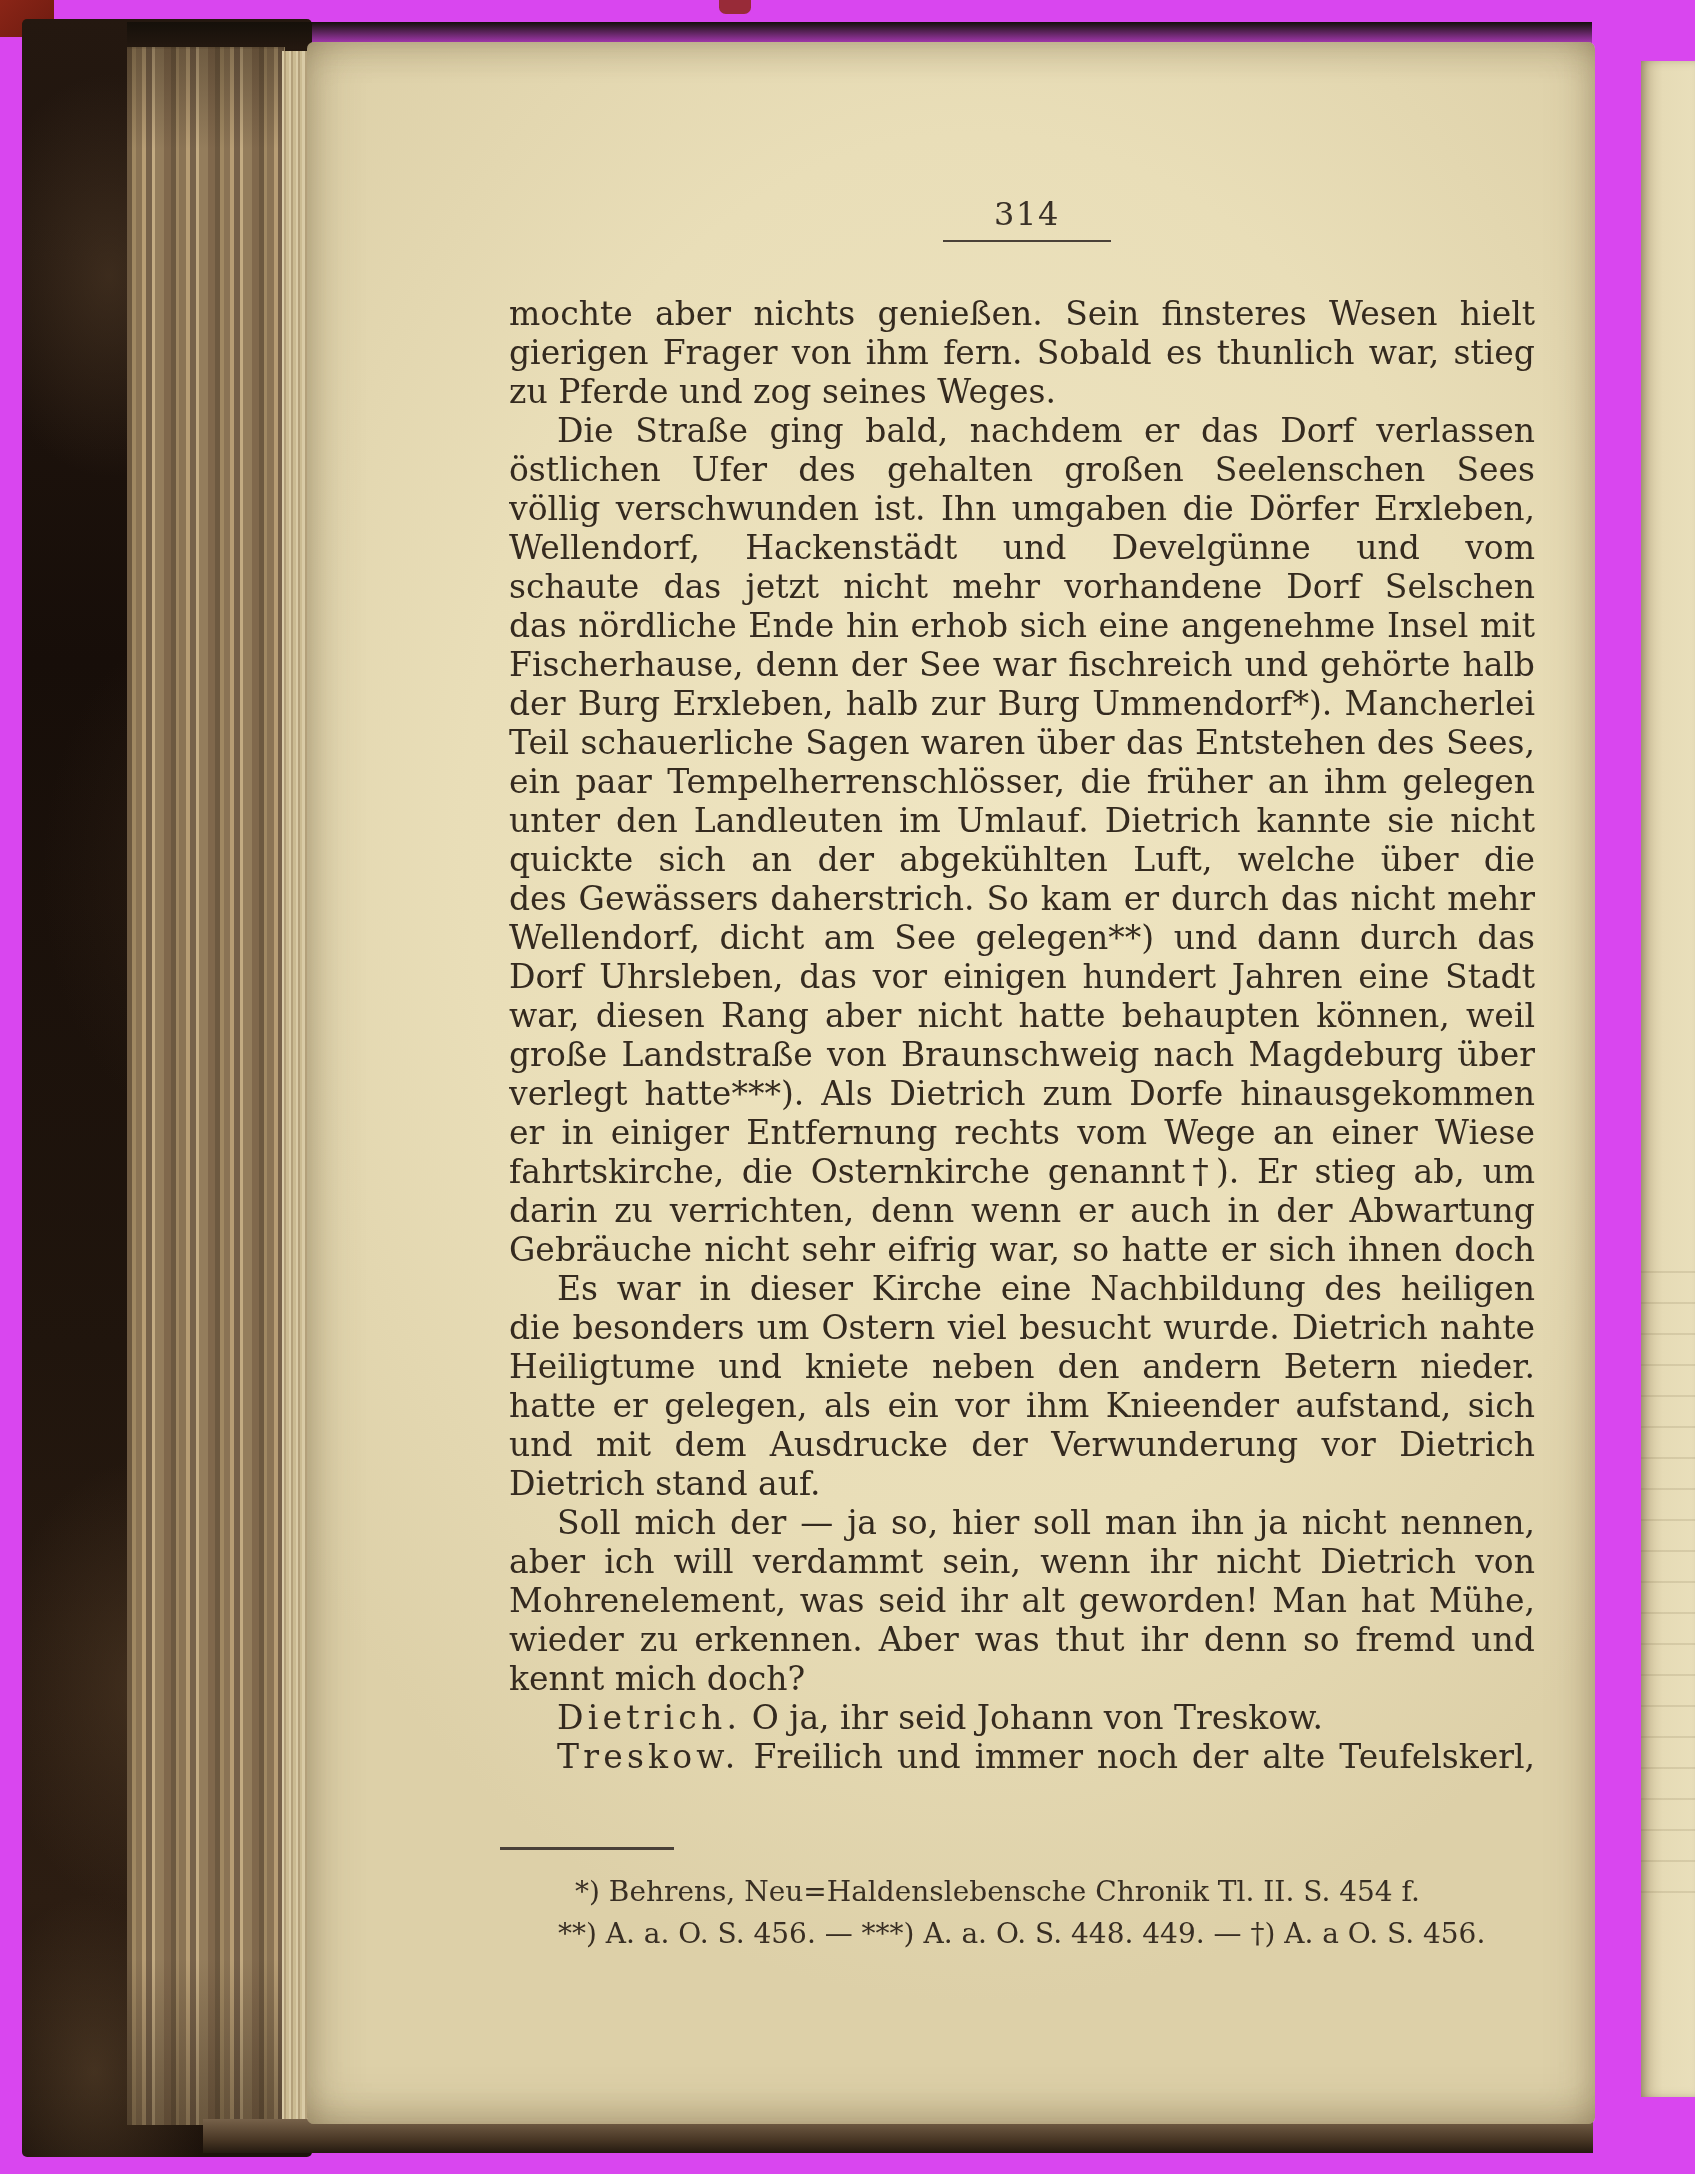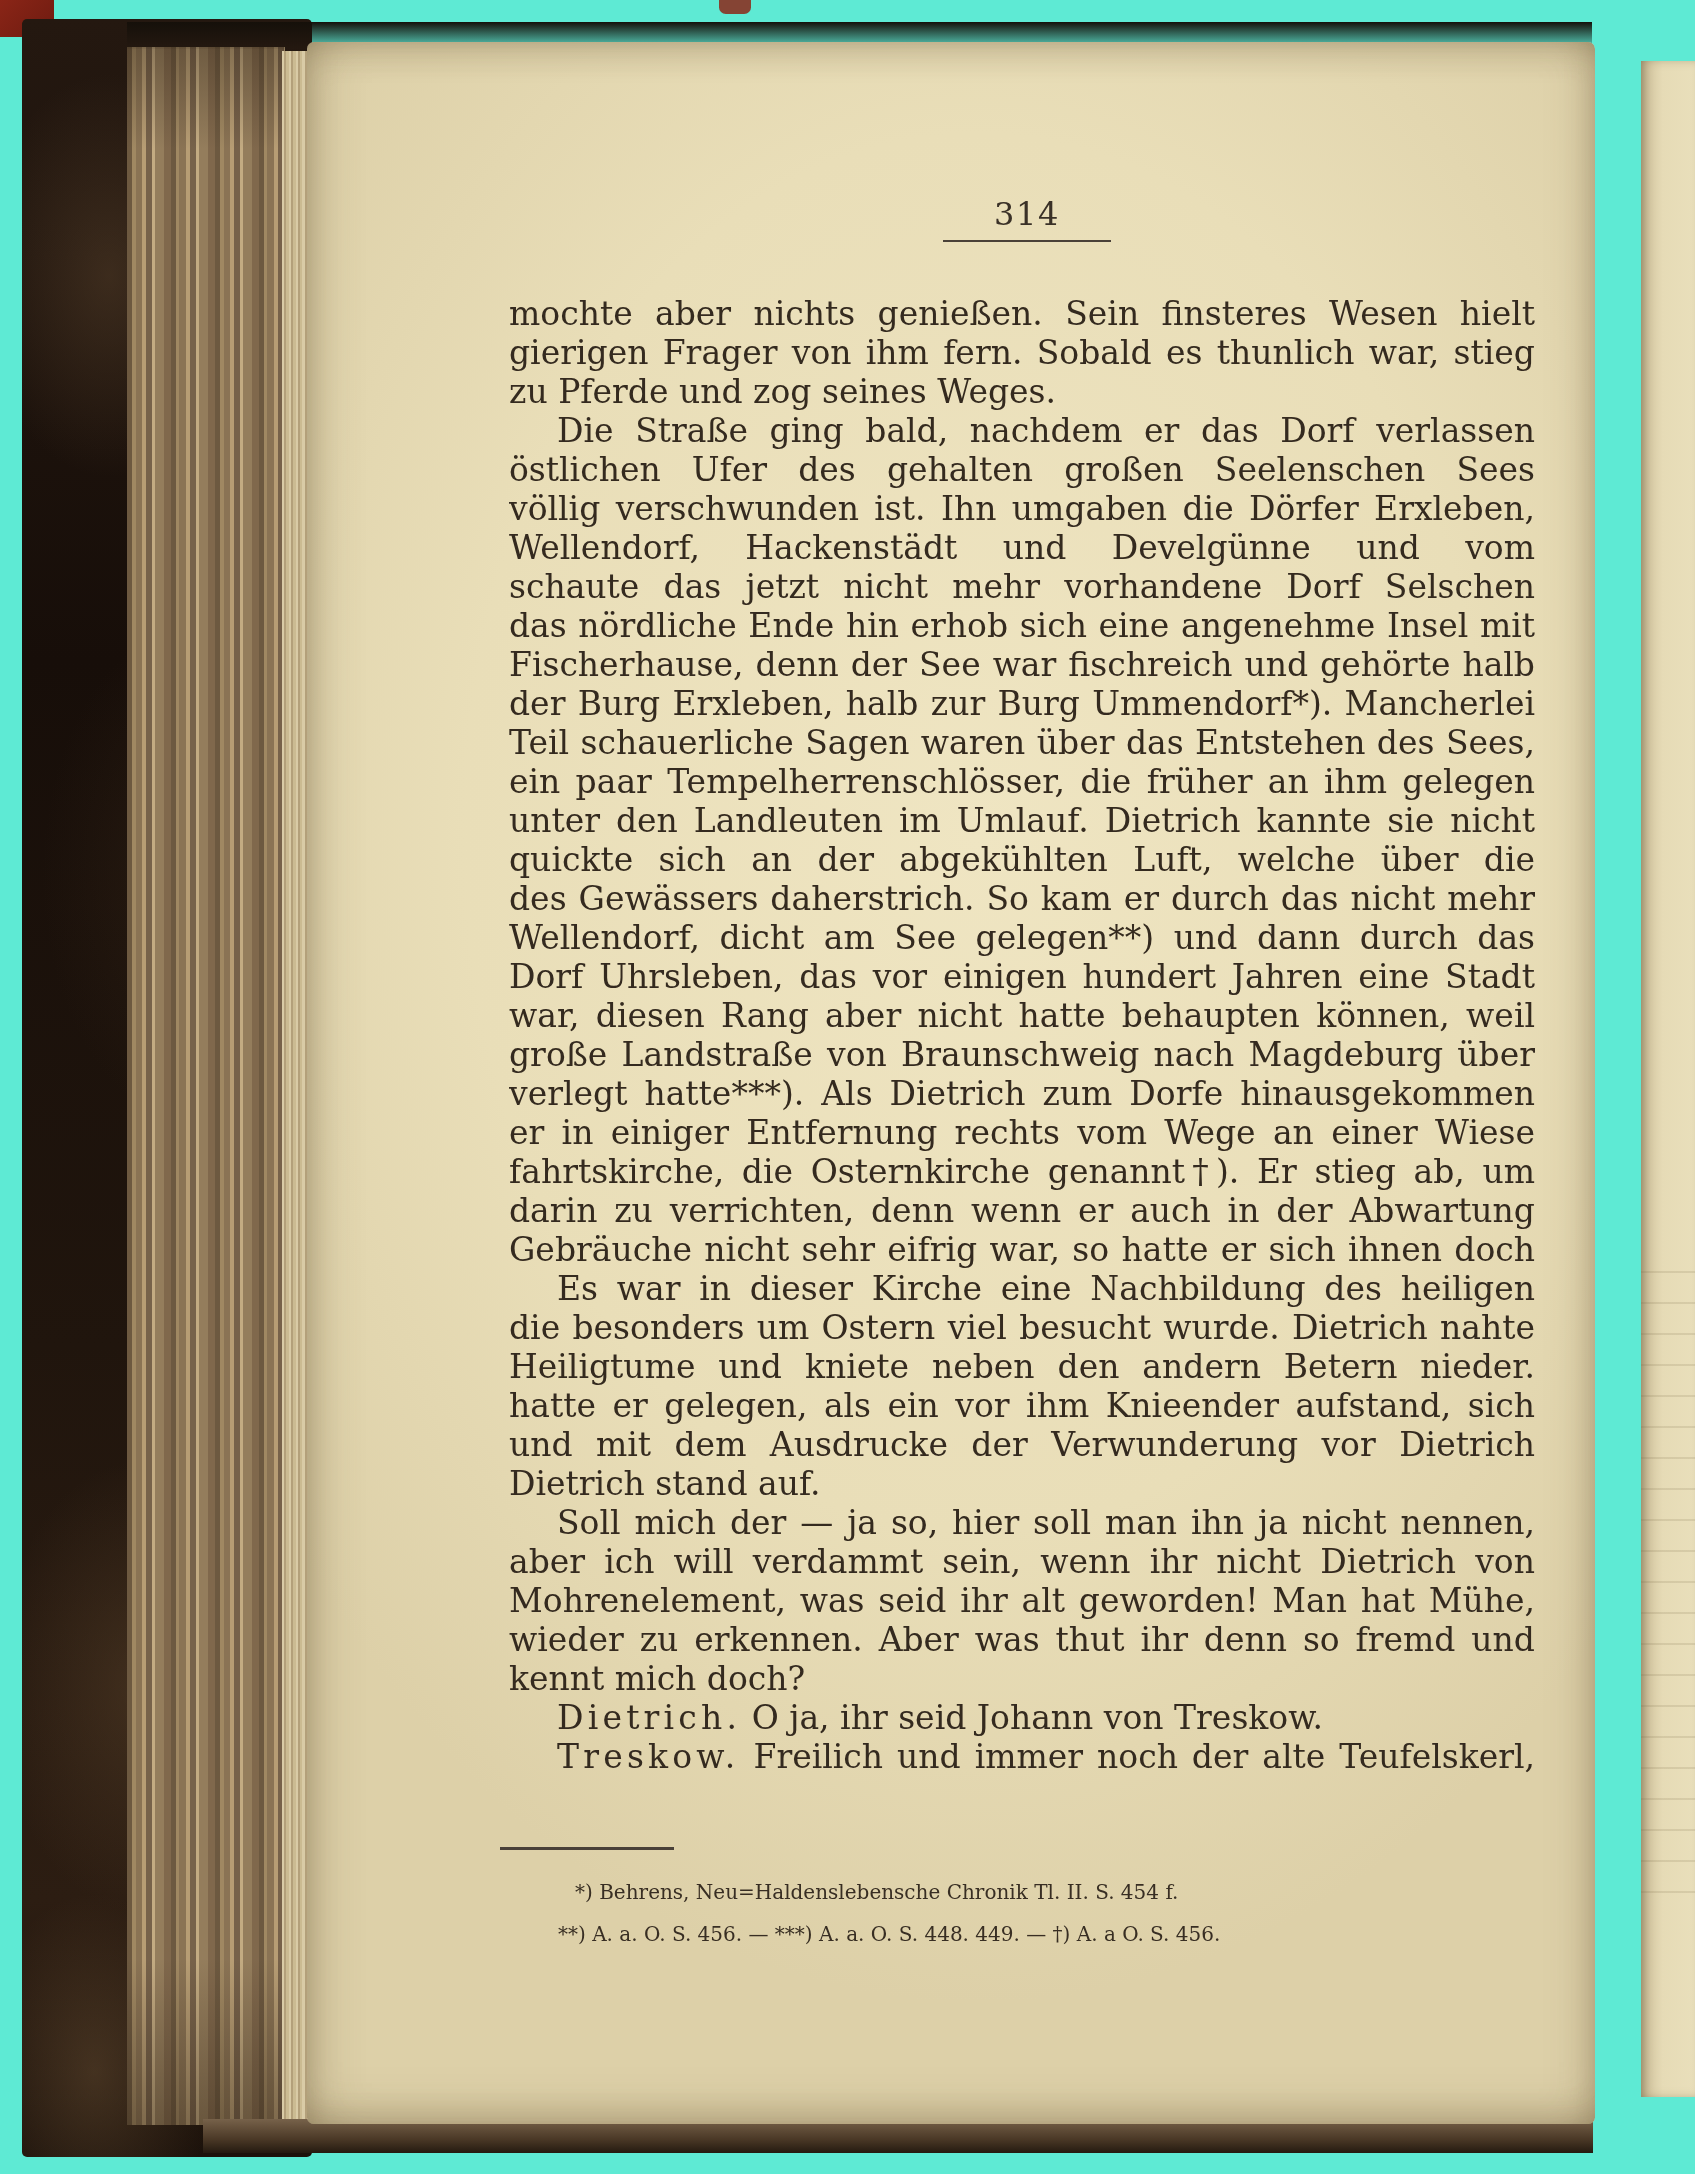--- a/index.html
+++ b/index.html
@@ -1,16 +1,16 @@
 <!DOCTYPE html>
 <html style="font-size:13.6px"><head>
 <meta charset="utf-8">
 <style>
   html,body{margin:0;padding:0;background:#060604;}
-  .screen{position:relative;width:1695px;height:2175px;background:#5eead4;overflow:hidden;
+  .screen{position:relative;width:1695px;height:2175px;background:#d946ef;overflow:hidden;
           font-family:"DejaVu Serif", serif;}
 
   
   .corner-red{position:absolute;left:0;top:0;width:54px;height:37px;
               background:linear-gradient(135deg,#8a2517,#6e1b10);border-radius:0 0 8.5px 0;}
   .speck-red{position:absolute;left:719px;top:0;width:32px;height:13.6px;
              background:#8c2718;border-radius:0 0 6.8px 6.8px;opacity:.85;}
 
   
   .cover{position:absolute;left:22px;top:18.6px;width:290px;height:2138px;border-radius:5.1px;
@@ -51,21 +51,21 @@
   .pagenum-rule{margin:6.8px auto 0;width:168px;height:2.5px;background:#4a4138;}
 
   .text-block{position:absolute;left:202px;top:252px;width:1026px;font-size:33px;color:#342a1f;}
   .line{height:39px;line-height:39px;text-align:justify;text-align-last:justify;
         white-space:normal;overflow:hidden;}
   .line.last{text-align-last:left;}
   .line.indent{text-indent:48px;}
   .speaker{letter-spacing:4.2px;}
 
   .fn-rule{position:absolute;left:193px;top:1805px;width:174px;height:2.5px;background:#494038;}
-  .footnotes{position:absolute;left:202px;top:1829px;width:1026px;font-size:20px;color:#382e23;}
+  .footnotes{position:absolute;left:202px;top:1829px;width:1026px;font-size:28px;color:#382e23;}
   .fn{line-height:42px;white-space:nowrap;}
   .fn-0{padding-left:66px;}
   .fn-1{padding-left:49px;}
 
   
   .facing-page{position:absolute;left:1641px;top:61px;width:54px;height:2036px;
         background:linear-gradient(90deg,#cdbf99,#e6dbb6 40%,#e9dfbb);
         box-shadow:inset 5.1px 0 10.2px -3.4px rgba(70,55,30,.5);}
   .ghost{position:absolute;left:0;top:58%;width:100%;height:32%;opacity:.5;
         background:repeating-linear-gradient(180deg, rgba(110,95,60,0) 0 29px, rgba(110,95,60,.30) 29px 31px);}

